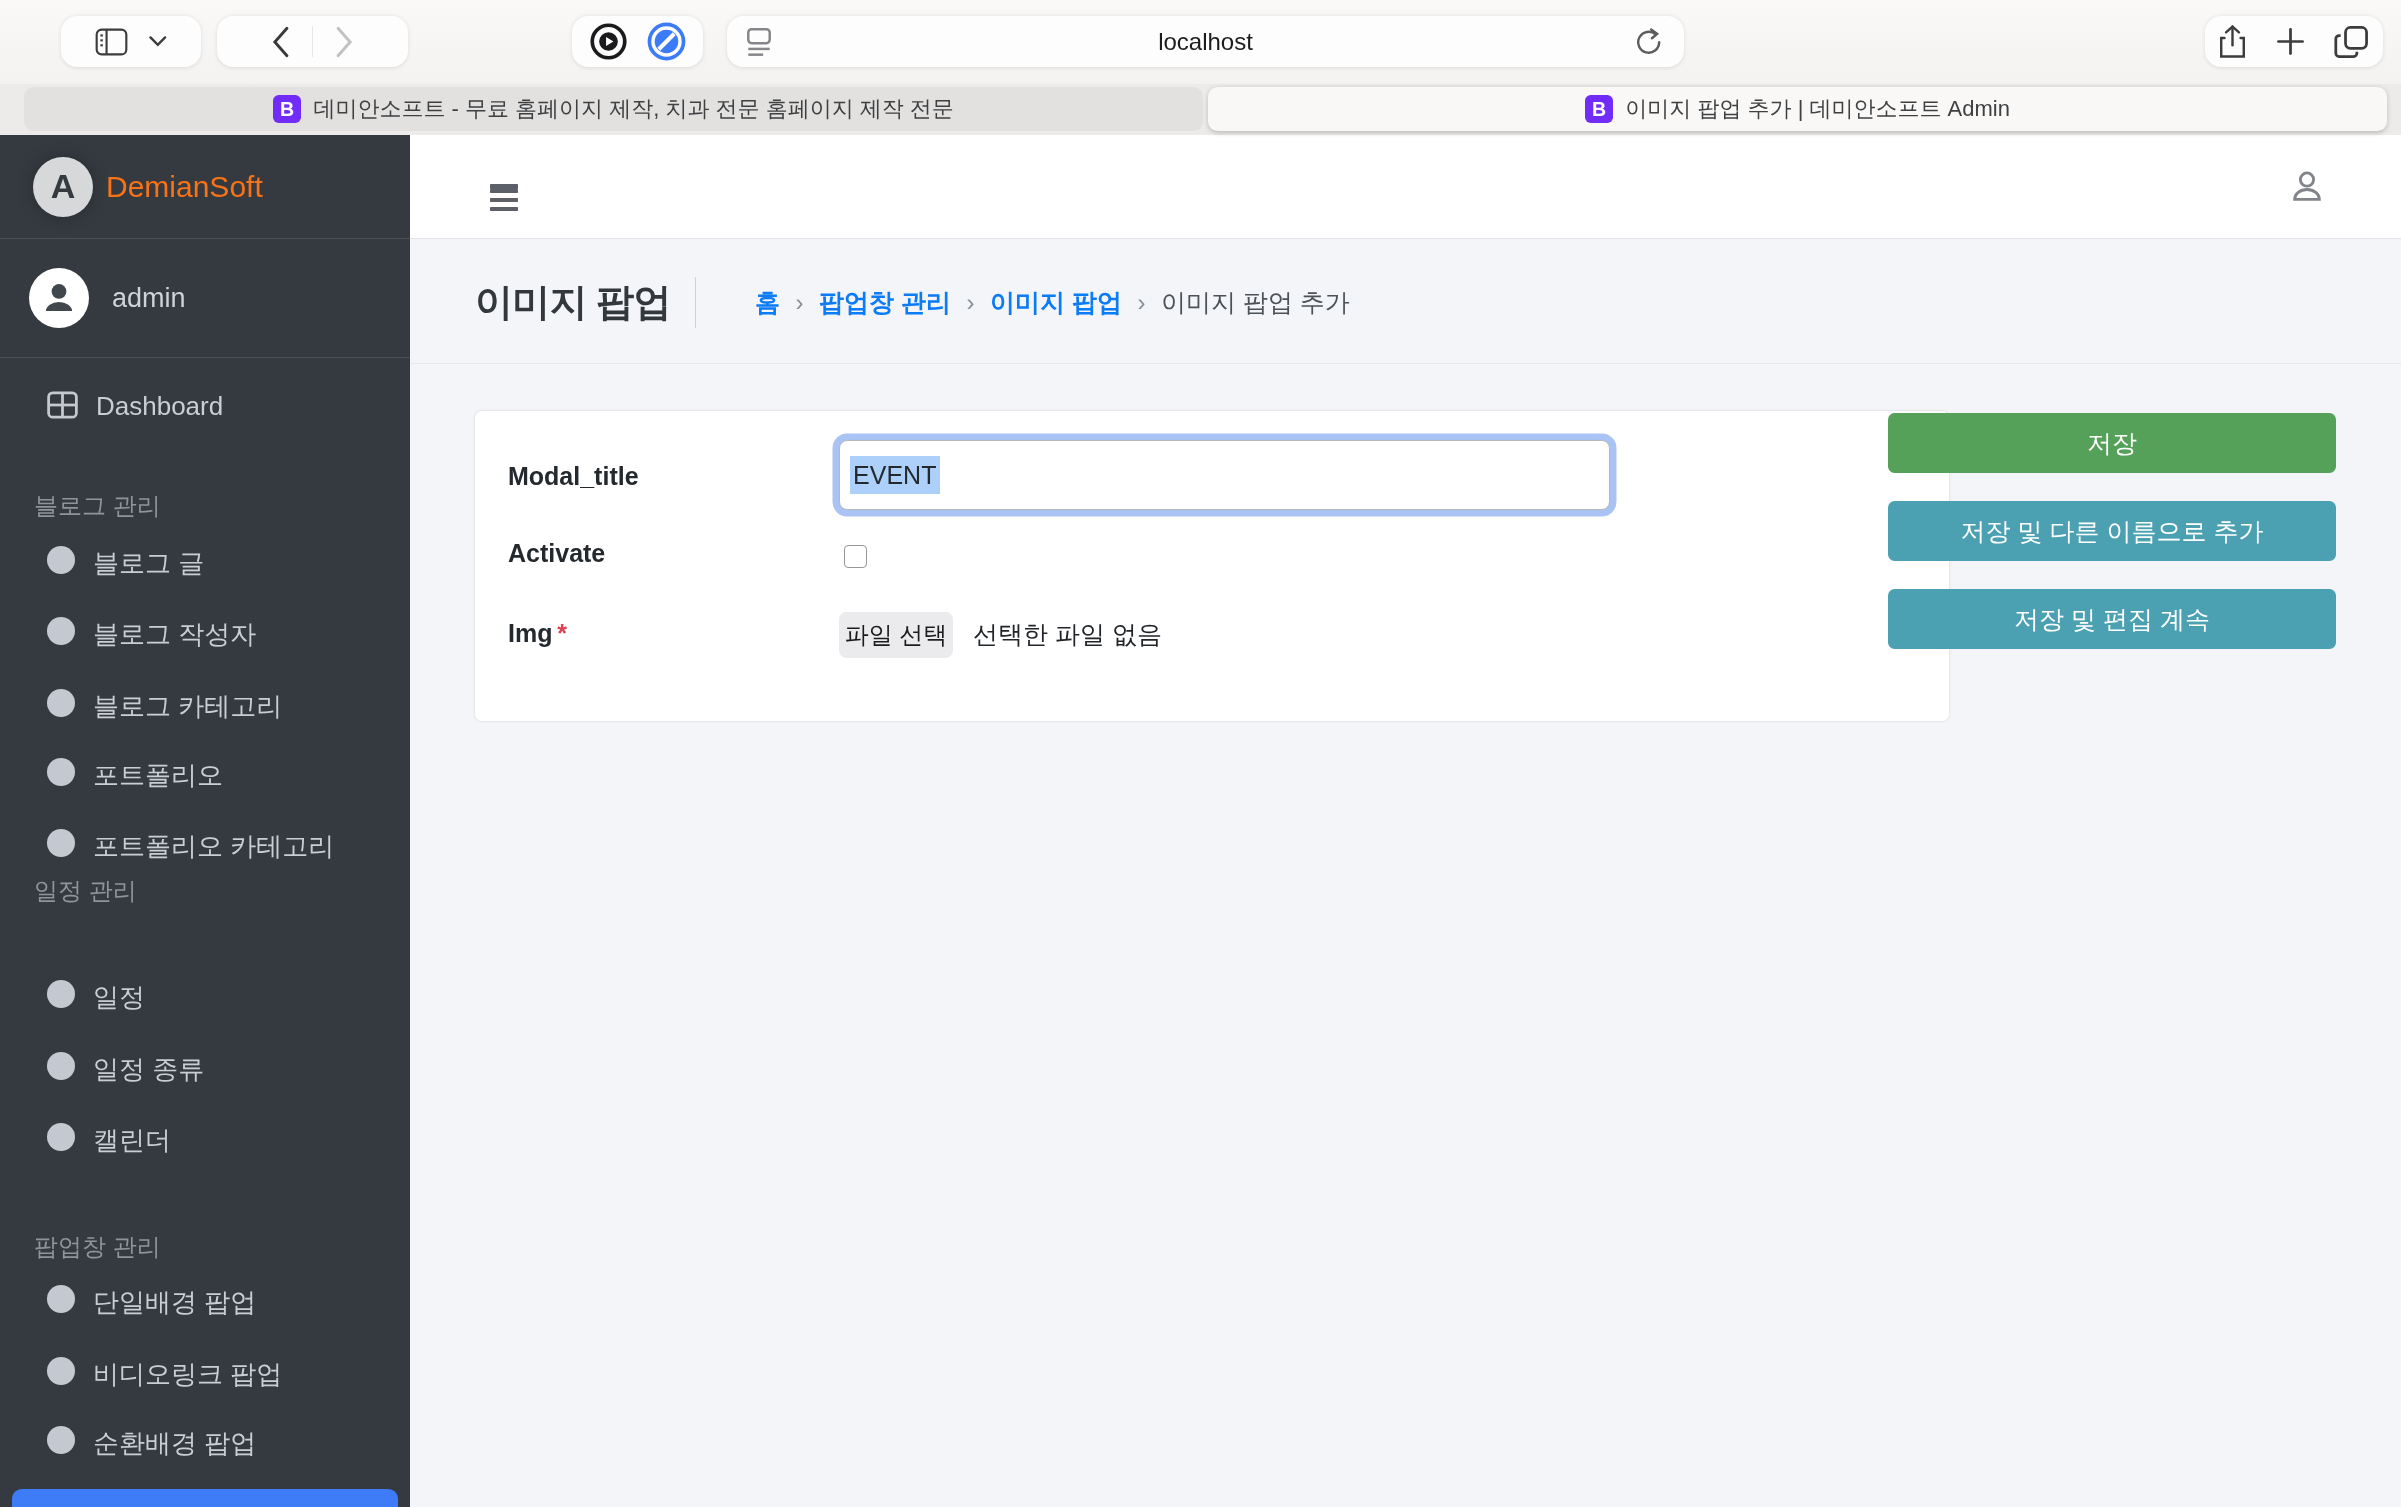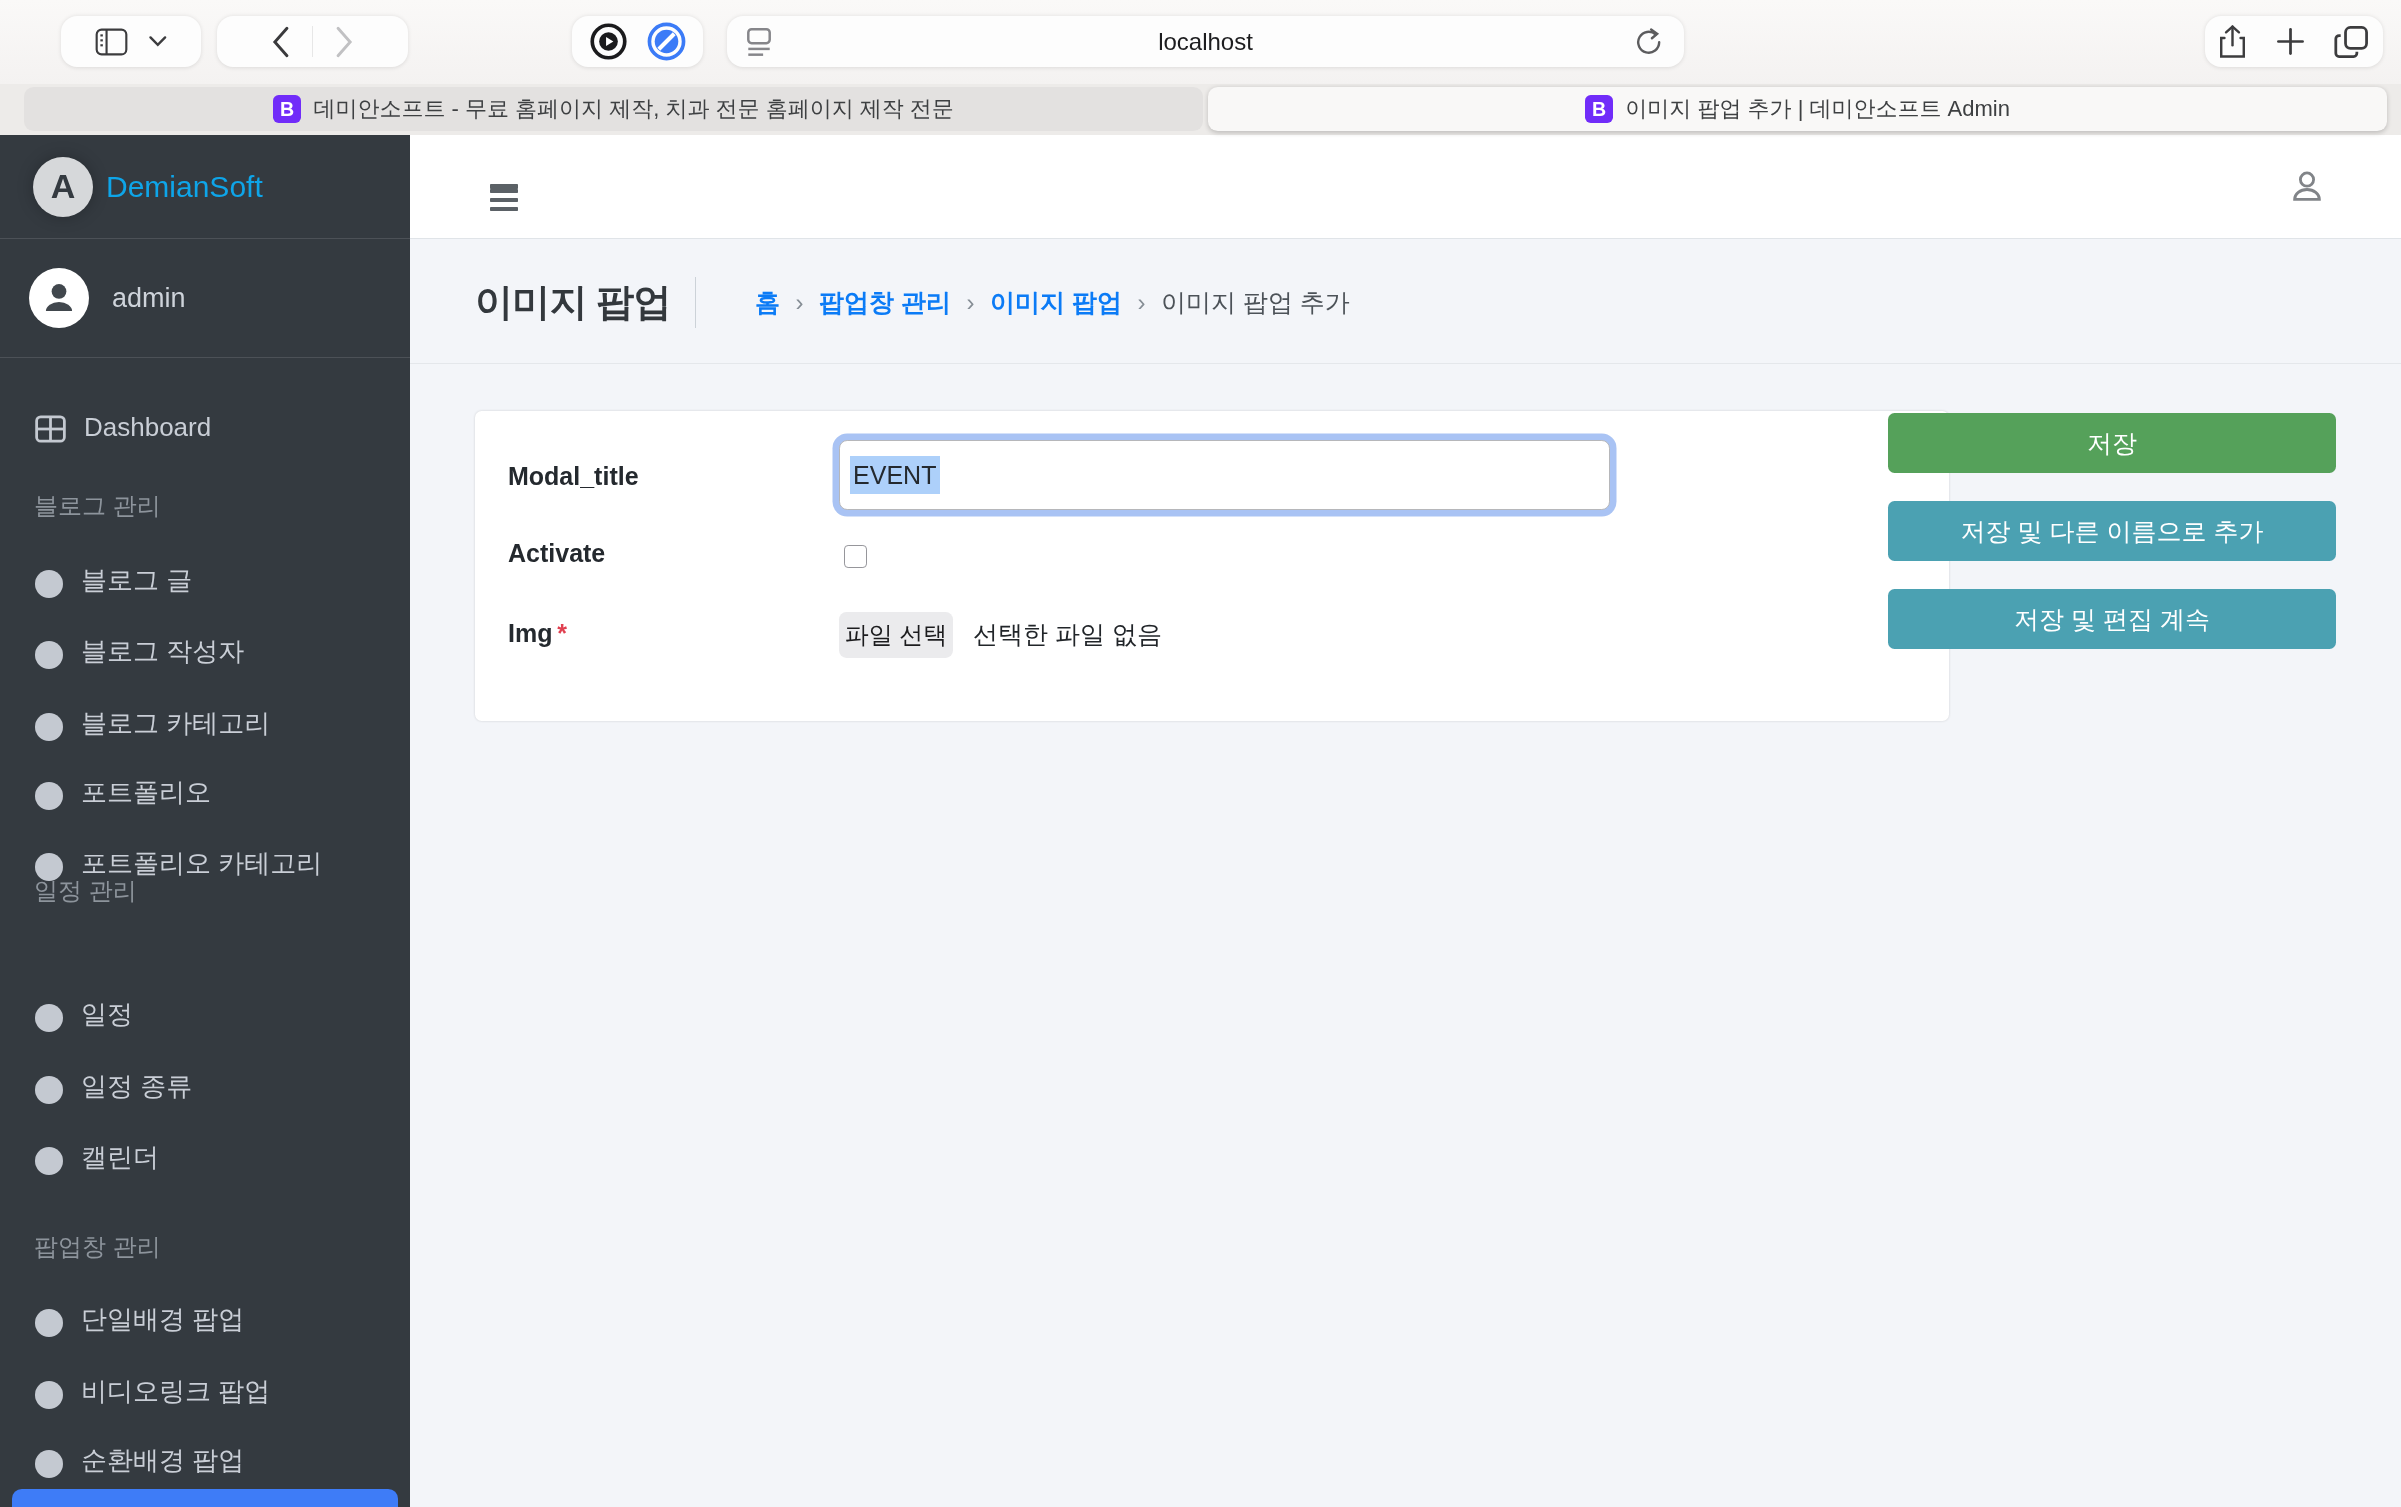--- a/index.html
+++ b/index.html
@@ -33,28 +33,28 @@
   .app { display:flex; height:1373px; }
   .sidebar { position:relative; width:410px; flex-shrink:0; background:#343a40; overflow:hidden; }
   .main { flex:1; display:flex; flex-direction:column; background:#f3f5f9; }
 
   
   .brand { position:absolute; top:0; left:0; right:0; height:104px; display:flex; align-items:center;
     padding-left:33px; border-bottom:0.8px solid rgba(255,255,255,.12); }
   .brand-logo { width:60px; height:60px; border-radius:50%; background:#d6d8da; color:#343a40;
     font-size:34px; font-weight:700; display:flex; align-items:center; justify-content:center;
     box-shadow:0 0 16.3px rgba(0,0,0,.25); }
-  .brand-name { margin-left:13px; color:#0ea5e9; font-size:30px; font-weight:400; }
+  .brand-name { margin-left:13px; color:#f97316; font-size:30px; font-weight:400; }
   .userpanel { position:absolute; top:104px; left:0; right:0; height:119px; display:flex; align-items:center;
     padding-left:29px; border-bottom:0.8px solid rgba(255,255,255,.12); }
   .avatar { width:60px; height:60px; border-radius:50%; background:#ffffff; display:flex; align-items:center;
     justify-content:center; }
   .user-name { margin-left:23px; color:#ced3da; font-size:27px; }
-  .nav-row { position:absolute; left:0; width:100%; height:52px; display:flex; align-items:flex-end;
-    padding-left:35px; cursor:pointer; }
+  .nav-row { position:absolute; left:0; width:100%; height:52px; display:flex; align-items:flex-start;
+    padding-left:47px; cursor:pointer; }
   .nav-row .bullet { width:28px; height:28px; border-radius:50%; background:#c4c9d1; flex-shrink:0; }
   .nav-row .nav-label { margin-left:18px; color:#c9ced6; font-size:26px; }
   .nav-header { position:absolute; left:34px; color:#8d949c; font-size:24px; }
   .active-bar { position:absolute; left:12.3px; width:386px; height:33px; top:1354px;
     background:#3e7cf7; border-radius:9.8px 9.8px 0 0; cursor:pointer; }
 
   
   .navbar { height:104px; background:#ffffff; border-bottom:0.8px solid #e0e4e8; display:flex;
     align-items:center; justify-content:space-between; padding:0 75px 0 80px; }
   .hamburger span { display:block; width:28px; height:4.1px; background:#5b6166; border-radius:0.8px; margin:4.9px 0; }

